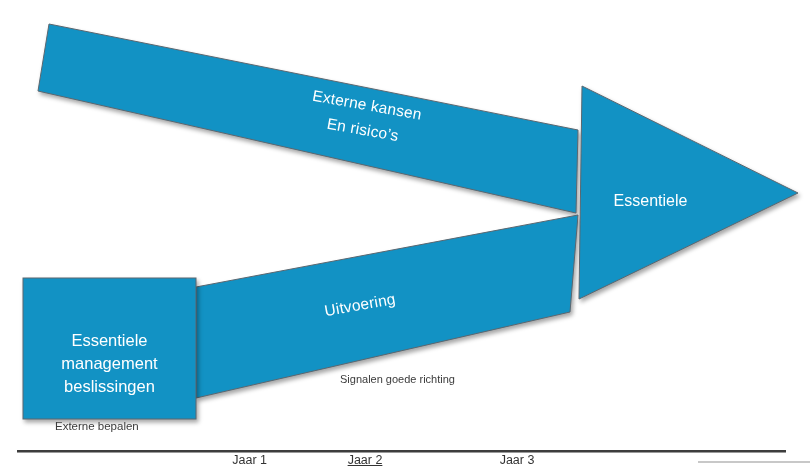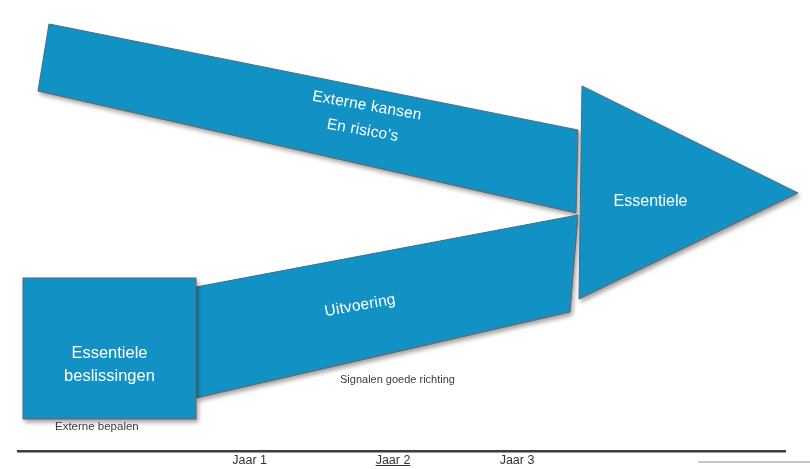--- a/index.html
+++ b/index.html
@@ -32,21 +32,21 @@
   .richting { left:55px; top:420px; font-size:11.5px; }
   .signalen { left:340px; top:372px; font-size:11px; line-height:15.5px; }
   .timeline-line {
     left:17px; top:450px; width:769px; height:2px;
     background:#3d3d3d; border-bottom:1px solid #9a9a9a;
   }
   .timeline-label {
     top:453px; width:62px; text-align:center;
     color:#333333; font-size:12.5px;
   }
-  .tl-1 { left:205px;text-align:right; } .tl-2 { left:362px;text-decoration:underline; } .tl-3 { left:486px; }
+  .tl-1 { left:205px;text-align:right; } .tl-2 { left:334px;text-decoration:underline; } .tl-3 { left:486px; }
   .partial-line {
     left:698px; top:461px; width:112px; height:2px; background:#c8c8c8;
   }
 </style>
 </head>
 <body>
 
 <div class="canvas">
 
   <svg class="shapes" viewBox="0 0 810 469">
@@ -60,20 +60,21 @@
     <div>Externe kansen</div>
     <div>En risico’s</div>
   </div>
 
   <div class="overlay band-label label-execution">Uitvoering</div>
 
   <div class="overlay label-result">Essentiele</div>
 
   <div class="overlay box-text">
     <div>Essentiele</div>
+    <div>management</div>
     <div>beslissingen</div>
   </div>
 
   <div class="overlay annotation richting">Externe bepalen</div>
 
   <div class="overlay annotation signalen">
     <div>Signalen goede richting</div>
   </div>
 
   <div class="overlay timeline-line"></div>

